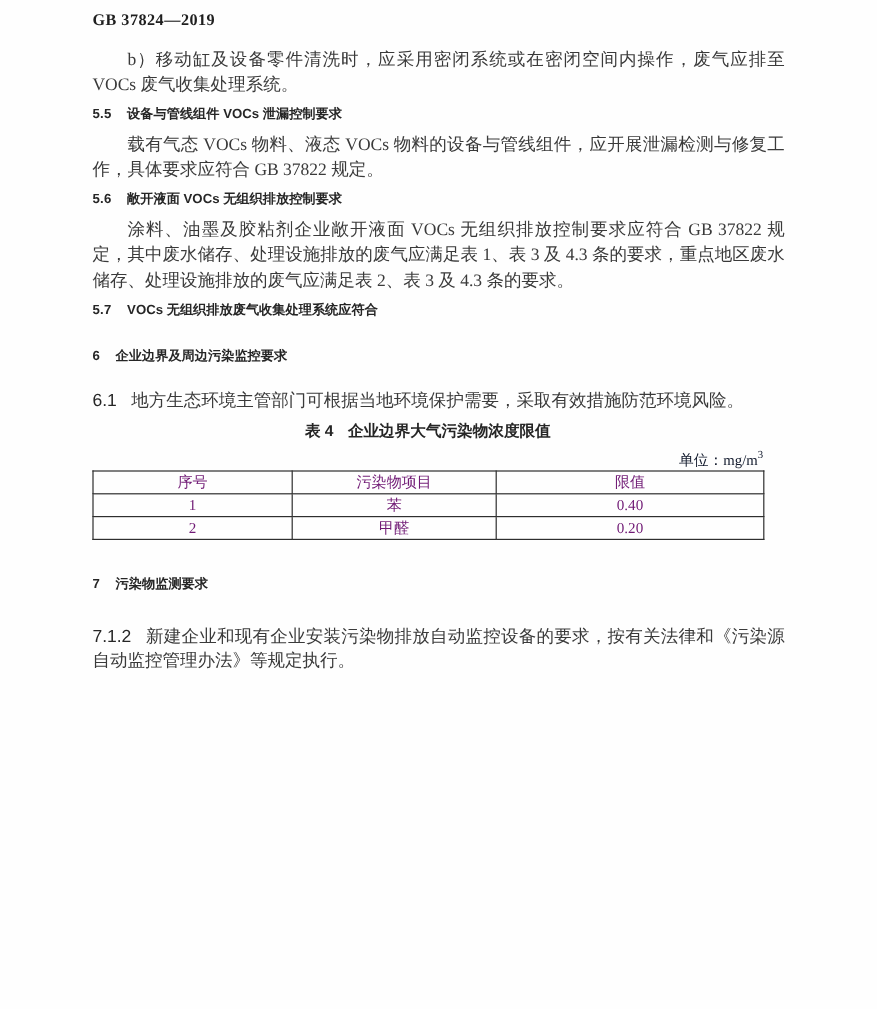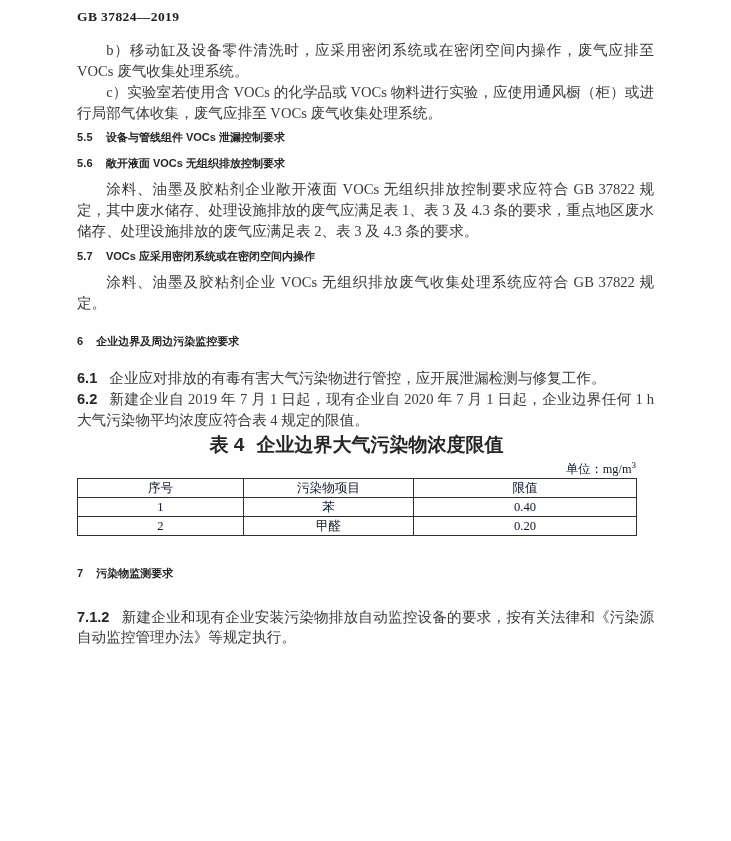--- a/index.html
+++ b/index.html
@@ -31,72 +31,70 @@
   .heading .num{margin-right:13px;letter-spacing:.2px;}
   .h55{margin:3px 0 5px 0;}
   .h56{margin:3px 0 5px 0;}
   .h57{margin:4px 0 5px 0;}
   .h58{margin:7px 0 6px 0;}
   .ch6{margin:17px 0 16px 0;}
   .ch7{margin:27px 0 24px 0;}
   .s71{margin:0 0 5px 0;}
   .clause .cnum{
     font-family:"Liberation Sans","DejaVu Sans",sans-serif;
-    font-weight:bold;color:#262626;margin-right:12px;
+    font-weight:normal;color:#262626;margin-right:12px;
   }
   .tight{line-height:19.8px;}
   .table-block{width:559px;}
   .t4-caption{
     font-family:"Liberation Sans","DejaVu Sans",sans-serif;
-    font-weight:bold;font-size:19px;line-height:20px;color:#262626;
+    font-weight:bold;font-size:13px;line-height:20px;color:#262626;
     text-align:center;margin-top:4px;
   }
   .t4-caption .cap-num{margin-right:12px;}
   .t4-unit{
     font-size:12.3px;line-height:17px;text-align:right;color:#0f172a;margin-top:2px;
   }
   .t4-unit sup{font-size:9px;}
   table.t4{
     width:559px;border-collapse:collapse;table-layout:fixed;
     border:1.6px solid #2e2e2e;
   }
   table.t4 th,table.t4 td{
     border:1px solid #2e2e2e;
     font-family:"Liberation Serif","DejaVu Serif",serif;
-    font-weight:normal;font-size:12.6px;color:#0f172a;
+    font-weight:normal;font-size:12.6px;color:#701a75;
     text-align:center;vertical-align:middle;
     height:16px;padding:0.5px 2px;
   }
   .col-no{width:166px;}
   .col-item{width:170px;}
   .col-limit{width:223px;}
 </style>
 </head>
 <body>
 
 <div class="page">
 
   <div class="doc-header">GB 37824—2019</div>
 
   <p class="p indent">b）移动缸及设备零件清洗时，应采用密闭系统或在密闭空间内操作，废气应排至 VOCs 废气收集处理系统。</p>
-  <p class="p indent">c）实验室若使用含 VOCs 的化学品或 VOCs 物料进行实验，应使用通风橱（柜）或进行局部气体收集，废气应排至 VOCs 废气收集处理系统。</p>
 
   <p class="heading h55"><span class="num">5.5</span><span>设备与管线组件 VOCs 泄漏控制要求</span></p>
+  <p class="p indent">载有气态 VOCs 物料、液态 VOCs 物料的设备与管线组件，应开展泄漏检测与修复工作，具体要求应符合 GB 37822 规定。</p>
 
   <p class="heading h56"><span class="num">5.6</span><span>敞开液面 VOCs 无组织排放控制要求</span></p>
   <p class="p indent">涂料、油墨及胶粘剂企业敞开液面 VOCs 无组织排放控制要求应符合 GB 37822 规定，其中废水储存、处理设施排放的废气应满足表 1、表 3 及 4.3 条的要求，重点地区废水储存、处理设施排放的废气应满足表 2、表 3 及 4.3 条的要求。</p>
 
-  <p class="heading h57"><span class="num">5.7</span><span>VOCs 应采用密闭系统或在密闭空间内操作</span></p>
-  <p class="p indent">涂料、油墨及胶粘剂企业 VOCs 无组织排放废气收集处理系统应符合 GB 37822 规定。</p>
+  <p class="heading h57"><span class="num">5.7</span><span>VOCs 无组织排放废气收集处理系统应符合</span></p>
 
 
   <p class="heading ch6"><span class="num">6</span><span>企业边界及周边污染监控要求</span></p>
 
-  <p class="p clause"><span class="cnum">6.1</span><span>企业应对排放的有毒有害大气污染物进行管控，应开展泄漏检测与修复工作。</span></p>
-  <p class="p clause"><span class="cnum">6.2</span><span>新建企业自 2019 年 7 月 1 日起，现有企业自 2020 年 7 月 1 日起，企业边界任何 1 h 大气污染物平均浓度应符合表 4 规定的限值。</span></p>
+  <p class="p clause"><span class="cnum">6.1</span><span>地方生态环境主管部门可根据当地环境保护需要，采取有效措施防范环境风险。</span></p>
 
   <div class="table-block">
     <div class="t4-caption"><span class="cap-num">表 4</span><span>企业边界大气污染物浓度限值</span></div>
     <div class="t4-unit"><span>单位：mg/m</span><sup>3</sup></div>
     <table class="t4">
       <colgroup>
           <col class="col-no">
           <col class="col-item">
           <col class="col-limit">
         </colgroup>

